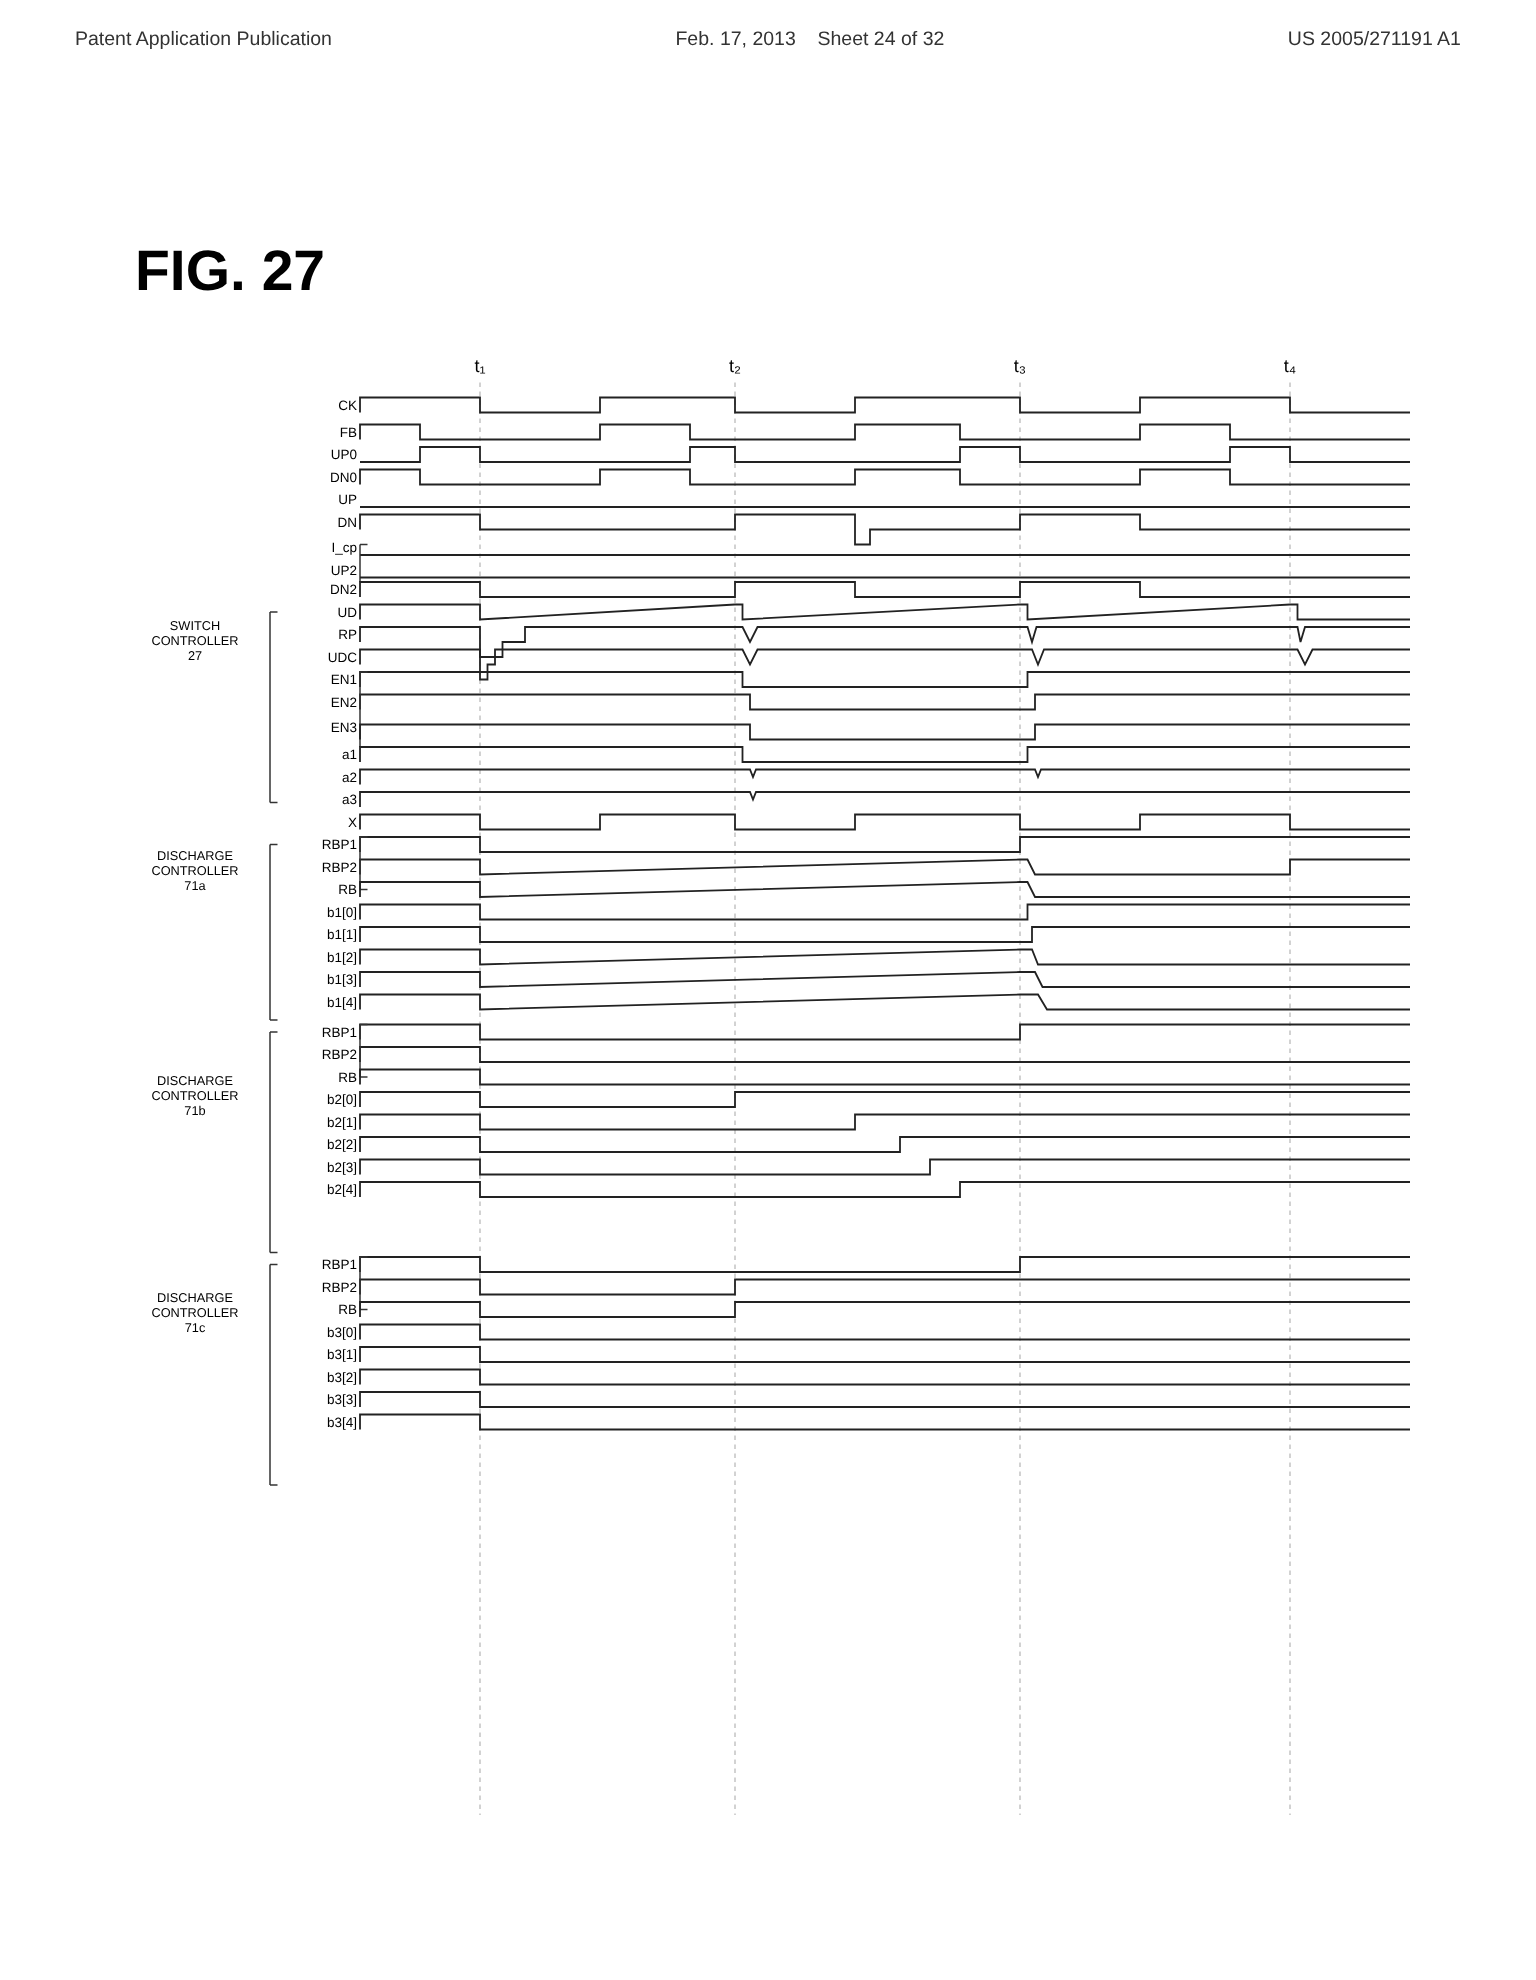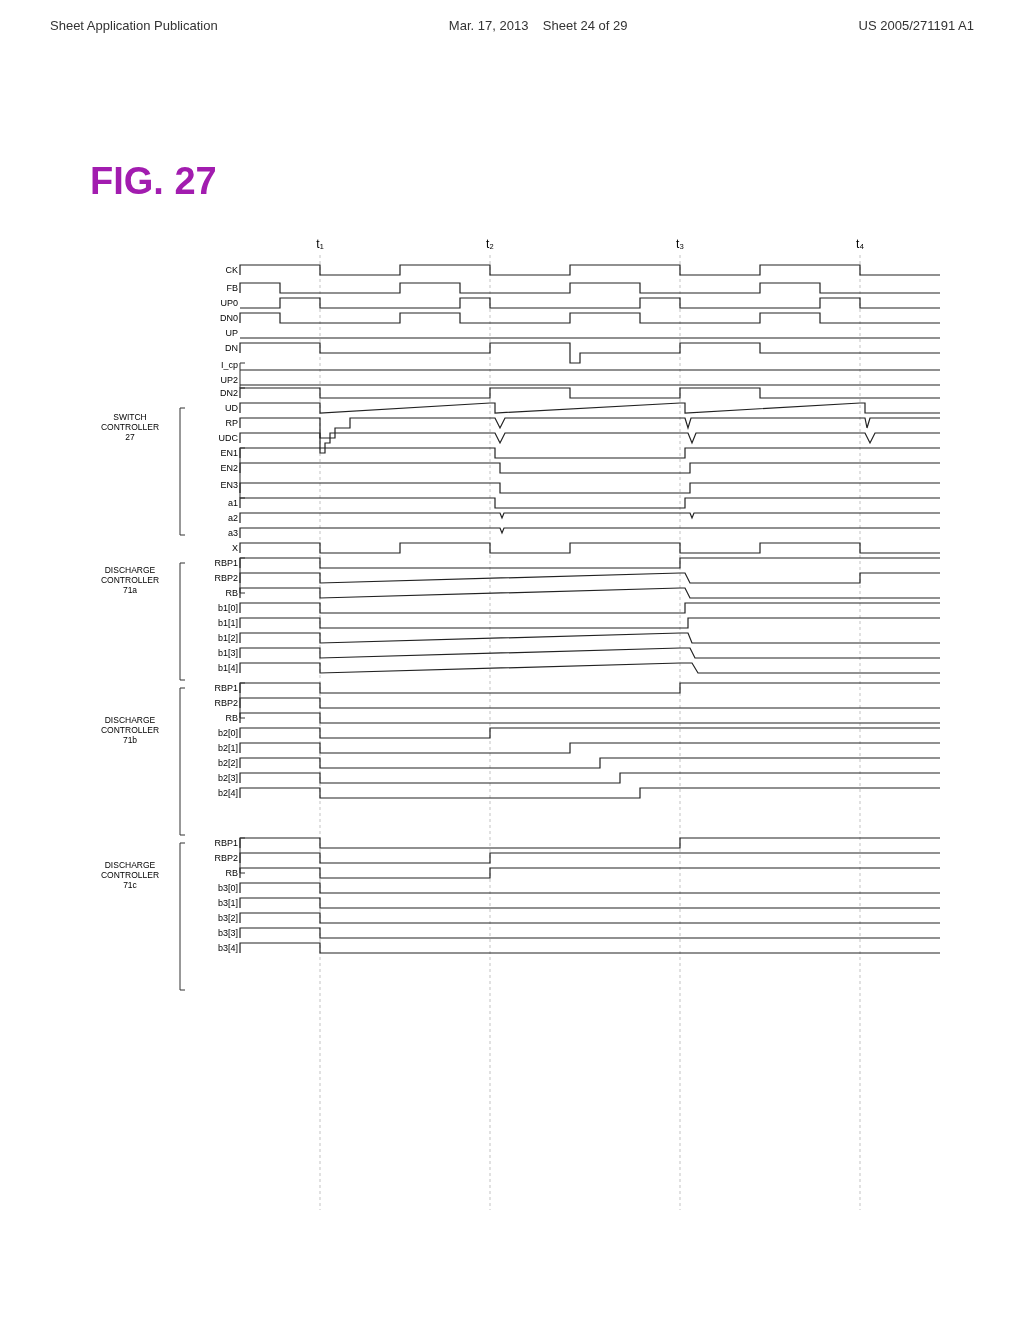--- a/index.html
+++ b/index.html
@@ -25,33 +25,33 @@
       font-size: 13px;
       color: #333;
     }
     .fig-title {
       position: absolute;
       top: 160px;
       left: 90px;
       font-size: 38px;
       font-weight: bold;
       font-family: Arial, sans-serif;
-      color: #a21caf;
+      color: #000000;
     }
   </style>
 </head>
 <body>
 
 <div class="page">
 
   <div class="header">
-    <span>Sheet Application Publication</span>
+    <span>Patent Application Publication</span>
     <span>
-      <span>Mar. 17, 2013</span>&nbsp;&nbsp;&nbsp;
-      <span>Sheet 24 of 29</span>
+      <span>Feb. 17, 2013</span>&nbsp;&nbsp;&nbsp;
+      <span>Sheet 24 of 32</span>
     </span>
     <span>US 2005/271191 A1</span>
   </div>
 
   <div class="fig-title">FIG. 27</div>
 
   <svg style="position:absolute; top:220px; left:40px;" width="940" height="1010" viewBox="0 0 940 1010">
 
     <text x="280" y="28" font-size="12" font-family="Arial" text-anchor="middle">t₁</text>
     <text x="450" y="28" font-size="12" font-family="Arial" text-anchor="middle">t₂</text>

